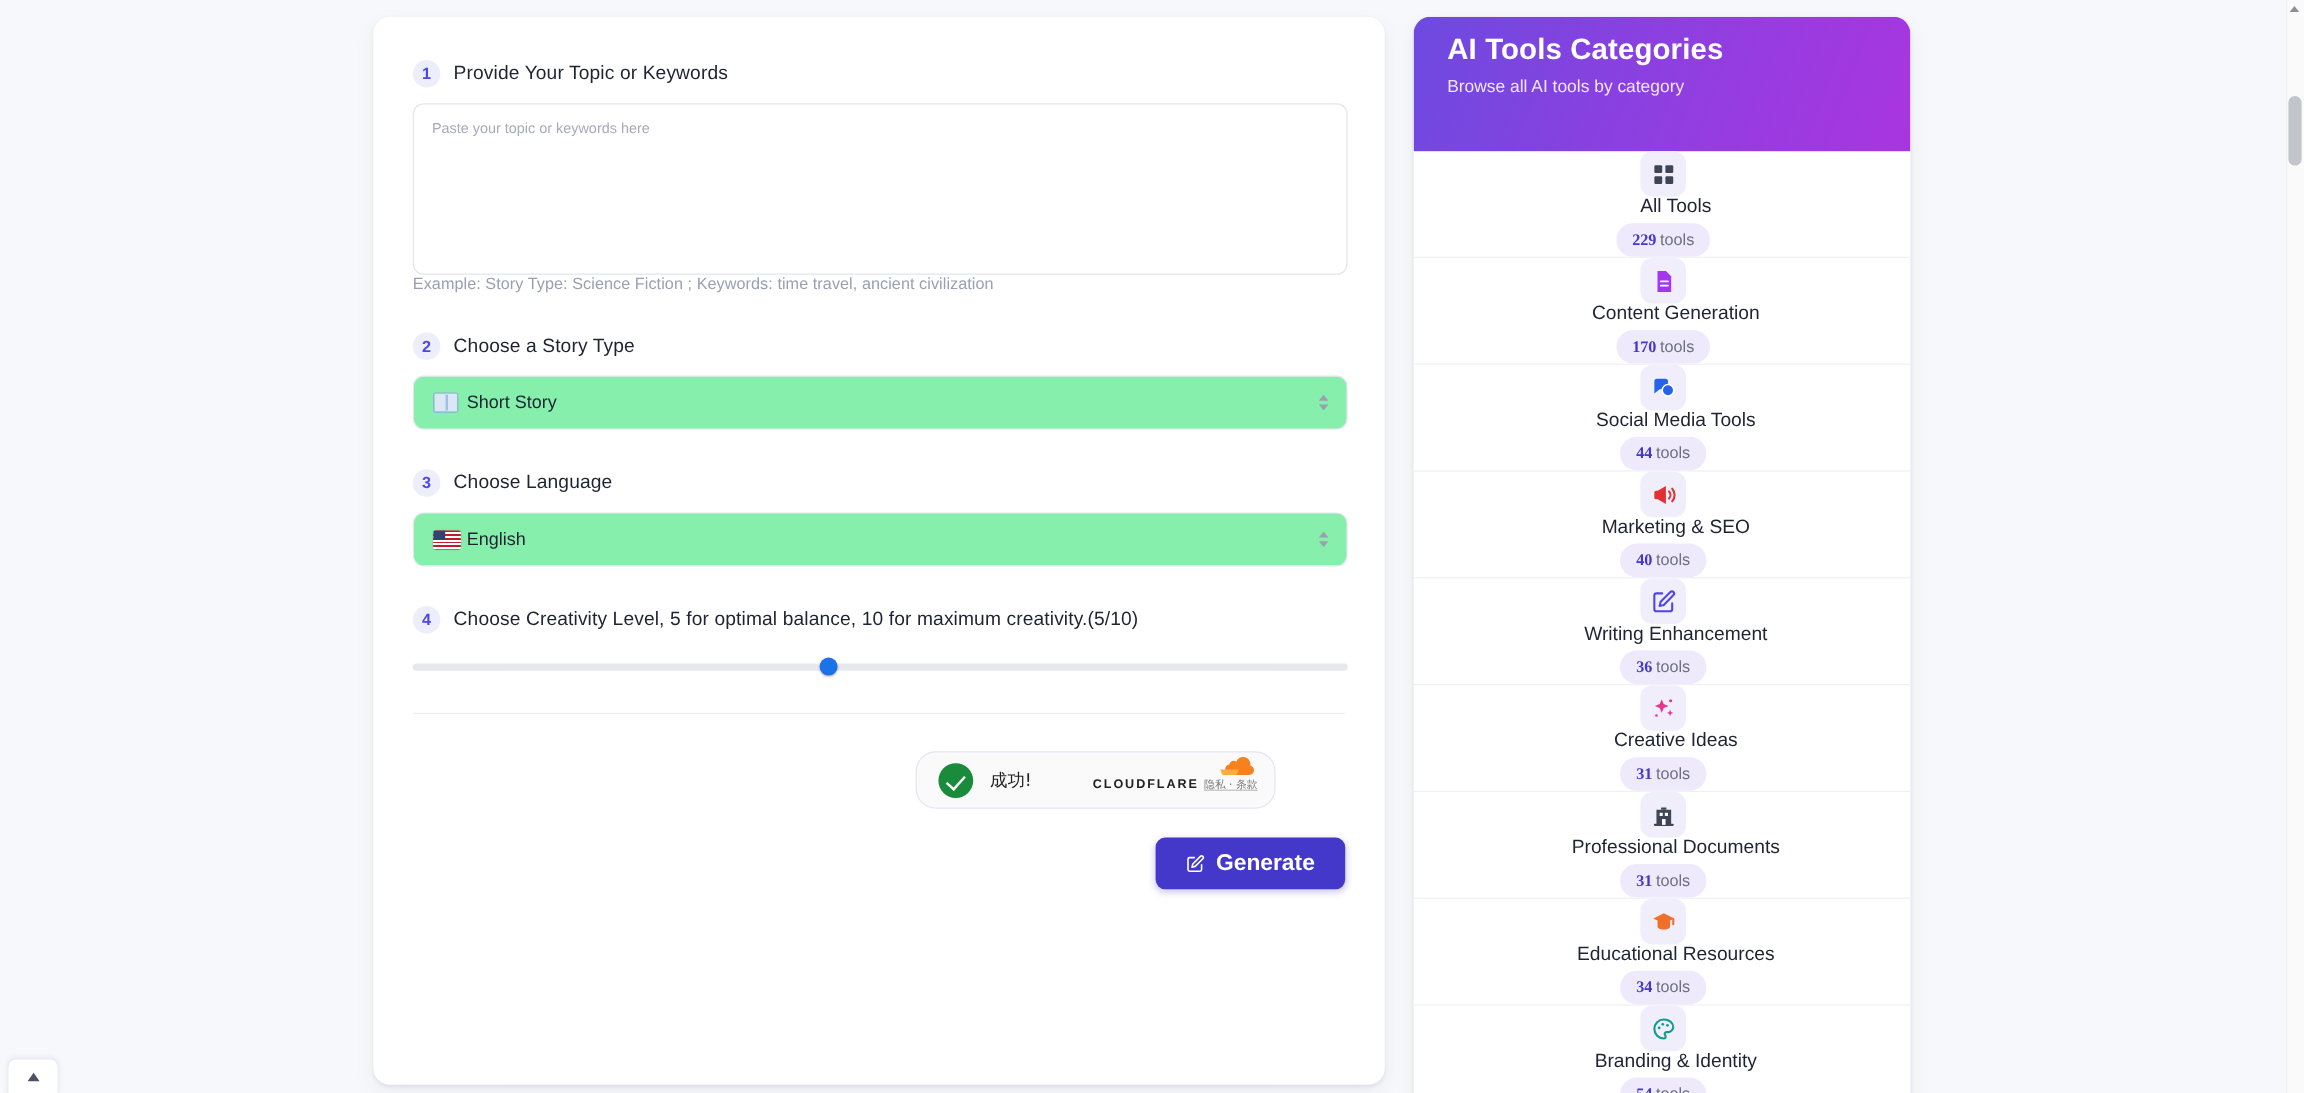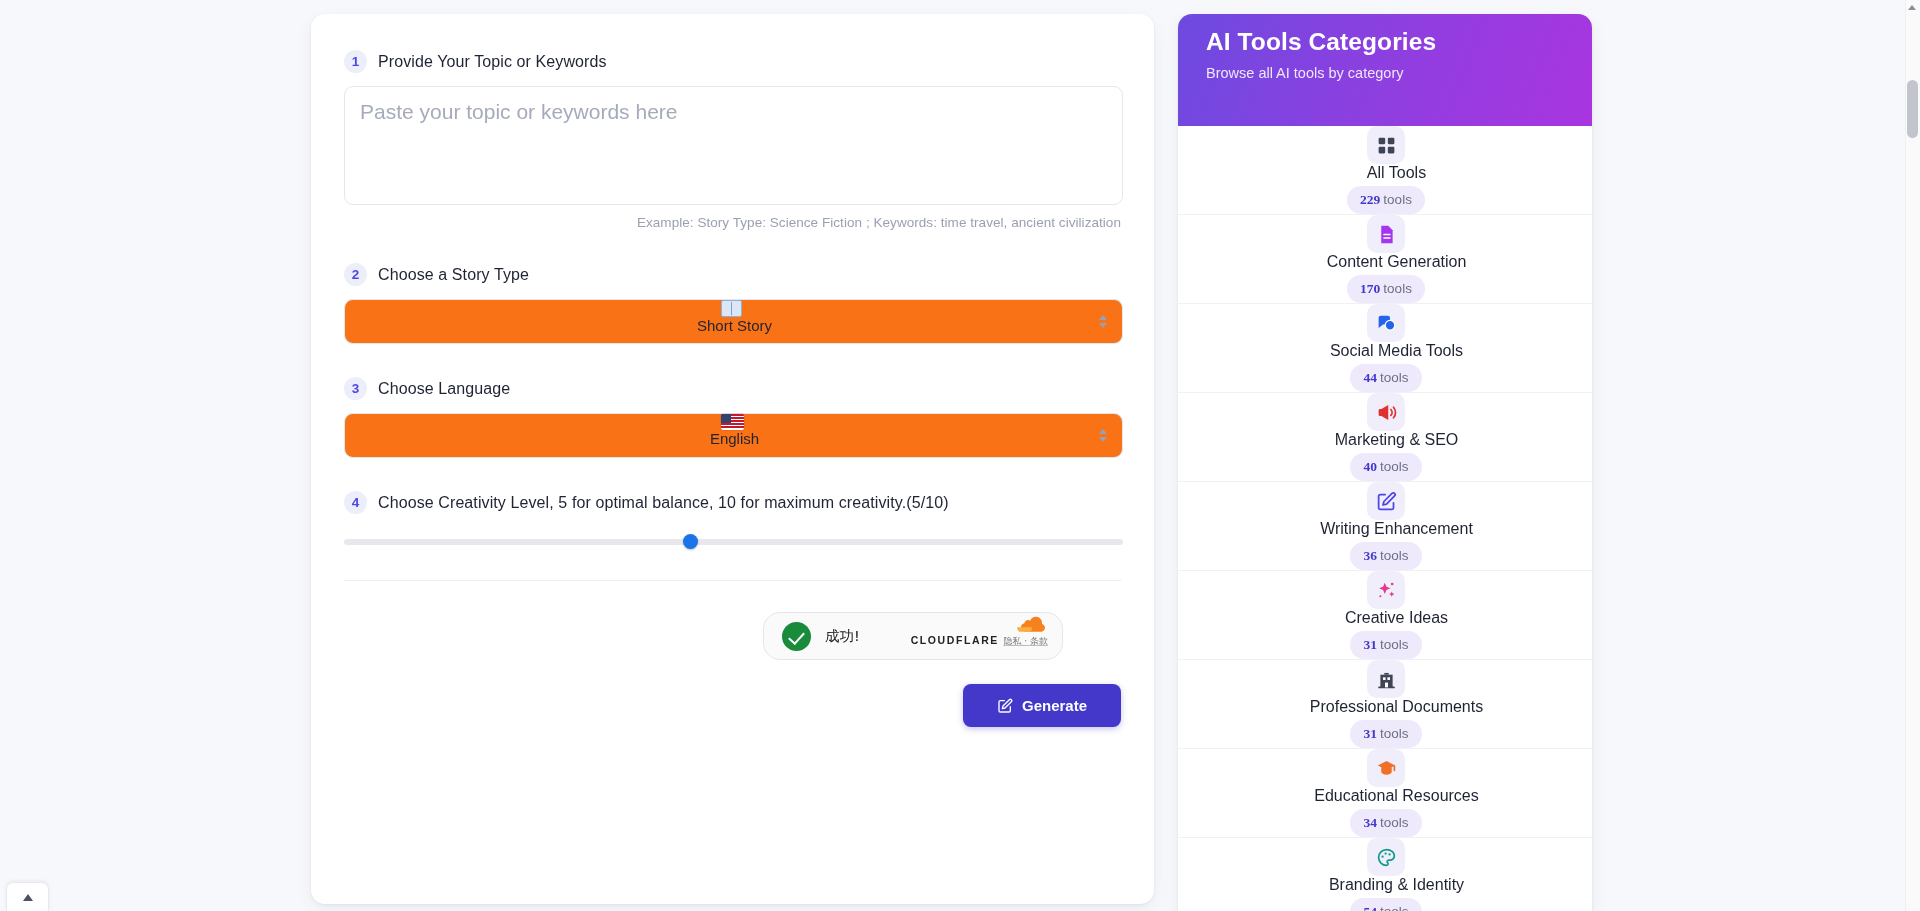--- a/index.html
+++ b/index.html
@@ -37,53 +37,50 @@
     font-size: 13.5px; font-weight: 700;
     display: flex; align-items: center; justify-content: center;
     flex: 0 0 auto;
   }
   .step-label {
     font-size: 16px; color: #1f2433; font-weight: 400;
     letter-spacing: .1px;
   }
 
   .topic-box {
-    width: 779px; height: 119px;
+    width: 779px; height: 143px;
     border: 1px solid #e3e6ef;
     border-radius: 9px;
     background: #fff;
     padding: 13px 15px;
     font-family: "Liberation Sans", sans-serif;
-    font-size: 21px;
+    font-size: 12px;
     color: #1f2433;
     resize: none;
     outline: none;
     display: block;
   }
   .topic-box::placeholder { color: #a6abbb; }
 
   .example-line {
-    margin-top: 10px;
     font-size: 13.5px;
     color: #9aa0b2;
     letter-spacing: .05px;
-    text-align: right;
   }
 
   .sect { margin-top: 33px; }
 
   .select-row {
     position: relative;
     width: 779px; height: 45px;
     border: 1px solid #e3e6ef;
     border-radius: 9px;
-    background: #f97316;
+    background: #86efac;
     display: flex; align-items: center;
     padding: 0 14px 0 16px;
-    flex-direction: column;
   }
   .flag-ico {
     width: 23px; height: 16px; border-radius: 2px;
     flex: 0 0 auto; margin-right: 5px; overflow: hidden;
     position: relative; display: inline-block;
     background: repeating-linear-gradient(#c2192f 0 1.55px, #fff 1.55px 3.1px);
     box-shadow: 0 0 0 .5px rgba(0,0,0,.12);
   }
   .flag-ico::after {
     content: ""; position: absolute; left: 0; top: 0;
@@ -172,21 +169,21 @@
     font-size: 9px; color: #7a7a7a; line-height: 12px;
     font-family: "DejaVu Sans", sans-serif;
     text-decoration: underline; text-decoration-color: #bdbdbd;
   }
 
   .gen-btn-row { display: flex; justify-content: flex-end; padding: 24px 33px 0 33px; }
   .gen-btn {
     width: 158px; height: 43px;
     background: #4338ca;
     border: none; border-radius: 8px;
-    color: #fff; font-size: 15px; font-weight: 700;
+    color: #fff; font-size: 19px; font-weight: 700;
     font-family: "Liberation Sans", sans-serif;
     display: flex; align-items: center; justify-content: center; gap: 9px;
     cursor: pointer;
     box-shadow: 0 2px 6px rgba(67,56,202,.3);
   }
   .pencil-sq {
     width: 16px; height: 16px; flex: 0 0 auto;
   }
 
   

